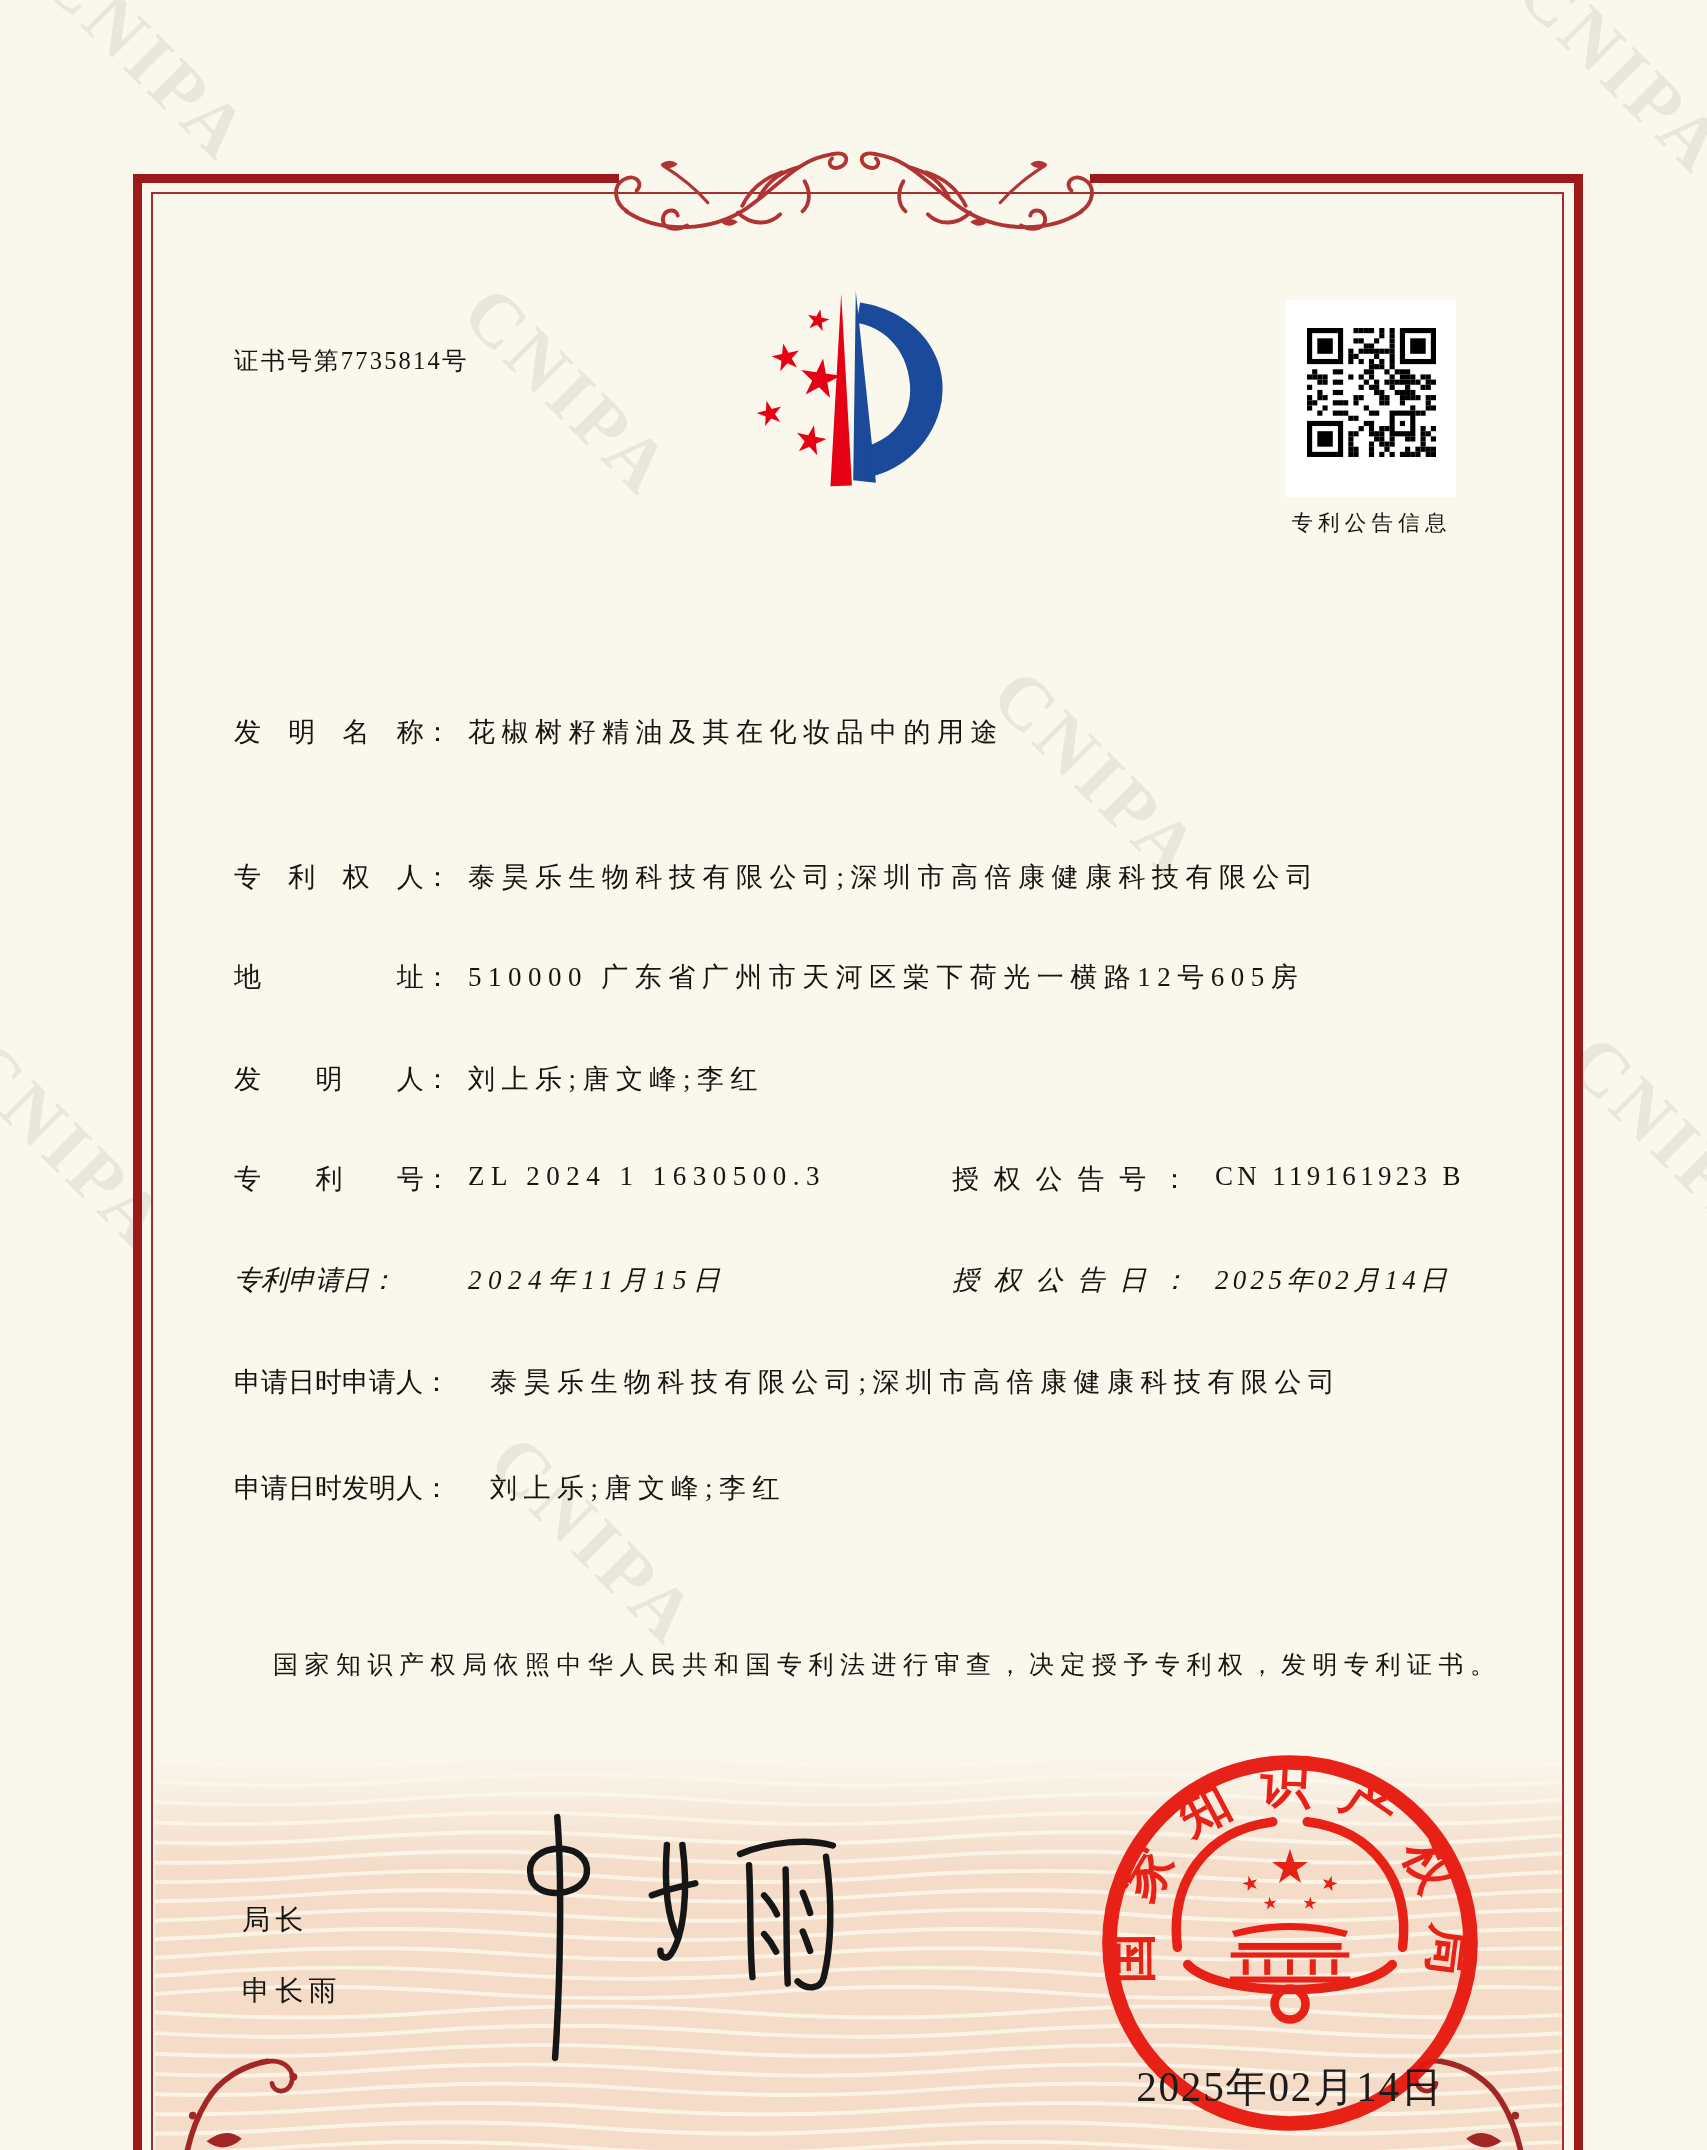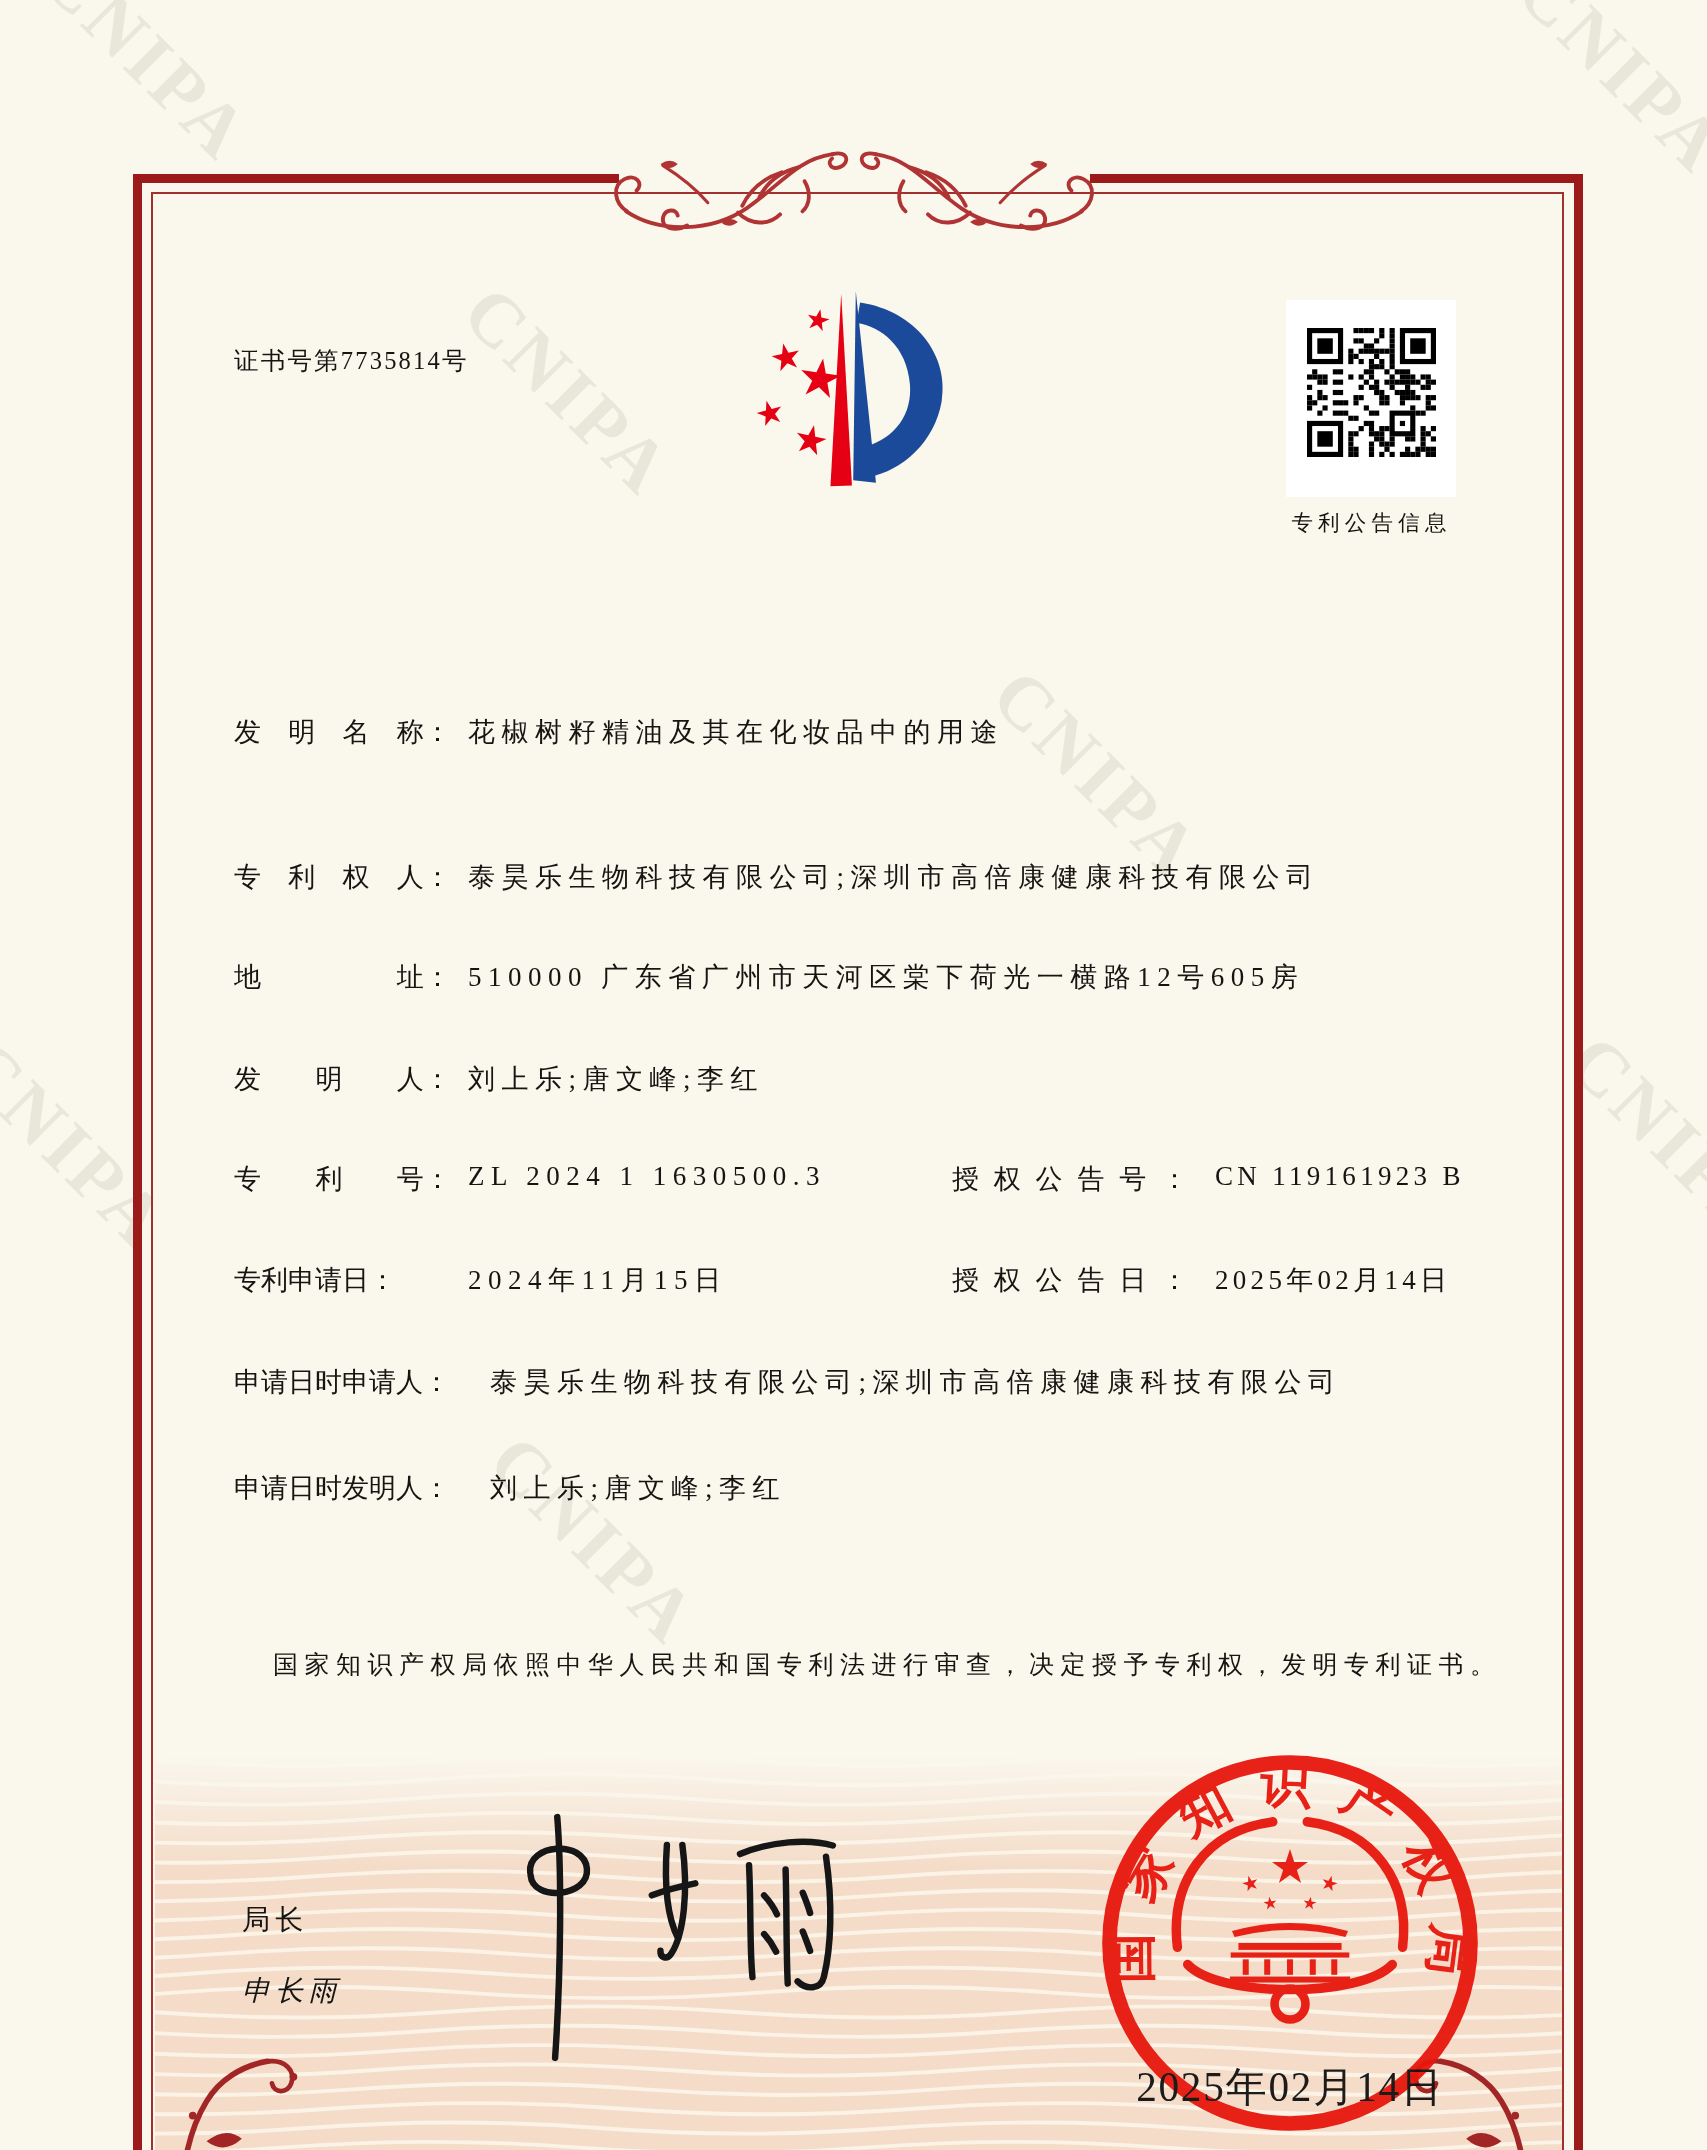--- a/index.html
+++ b/index.html
@@ -70,21 +70,21 @@
   .cell-right .lbl2{display:inline-block;width:236px;text-align:justify;text-align-last:justify;}
   .cell-right{position:absolute;left:718px;top:0;white-space:nowrap;}
   .cell-right .val2{position:absolute;left:247px;letter-spacing:4.3px;white-space:nowrap;margin-left:16px;}
   
   .statement{position:absolute;left:217px;top:1637px;width:1284px;z-index:4;
     font-size:25px;line-height:56px;letter-spacing:6.5px;}
   .statement .l1{text-indent:56px;white-space:nowrap;}
   .statement .l2{white-space:nowrap;}
   
   .director-title{position:absolute;left:242px;top:1901px;font-size:28px;letter-spacing:5.2px;z-index:4;}
-  .director-name{position:absolute;left:242px;top:1972px;font-size:28px;letter-spacing:5.2px;z-index:4;font-style:italic;}
+  .director-name{position:absolute;left:242px;top:1972px;font-size:28px;letter-spacing:5.2px;z-index:4;}
   .signature{position:absolute;left:482px;top:1804px;width:430px;height:267px;z-index:4;}
   .seal{position:absolute;left:1088px;top:1741px;width:404px;height:404px;z-index:5;opacity:.95;}
 </style>
 </head>
 <body>
 
 <div class="page">
 
   <div class="wm" style="left:17px;top:13px;">CNIPA</div>
   <div class="wm" style="left:1493px;top:26px;">CNIPA</div>
@@ -425,21 +425,21 @@
 
   <div class="row" style="top:1161px;">
     <span class="lbl">专　　利　　号：</span>
     <span class="val">ZL 2024 1 1630500.3</span>
     <span class="cell-right">
       <span class="lbl2">授权公告号：</span>
       <span class="val2">CN 119161923 B</span>
     </span>
   </div>
 
-  <div class="row" style="top:1262px;">
+  <div class="row" style="top:1262px;font-style:italic;">
     <span class="lbl" style="text-align-last:left;">专利申请日：</span>
     <span class="val">2024年11月15日</span>
     <span class="cell-right">
       <span class="lbl2">授权公告日：</span>
       <span class="val2">2025年02月14日</span>
     </span>
   </div>
 
   <div class="row" style="top:1364px;">
     <span class="lbl wide">申请日时申请人：</span>

